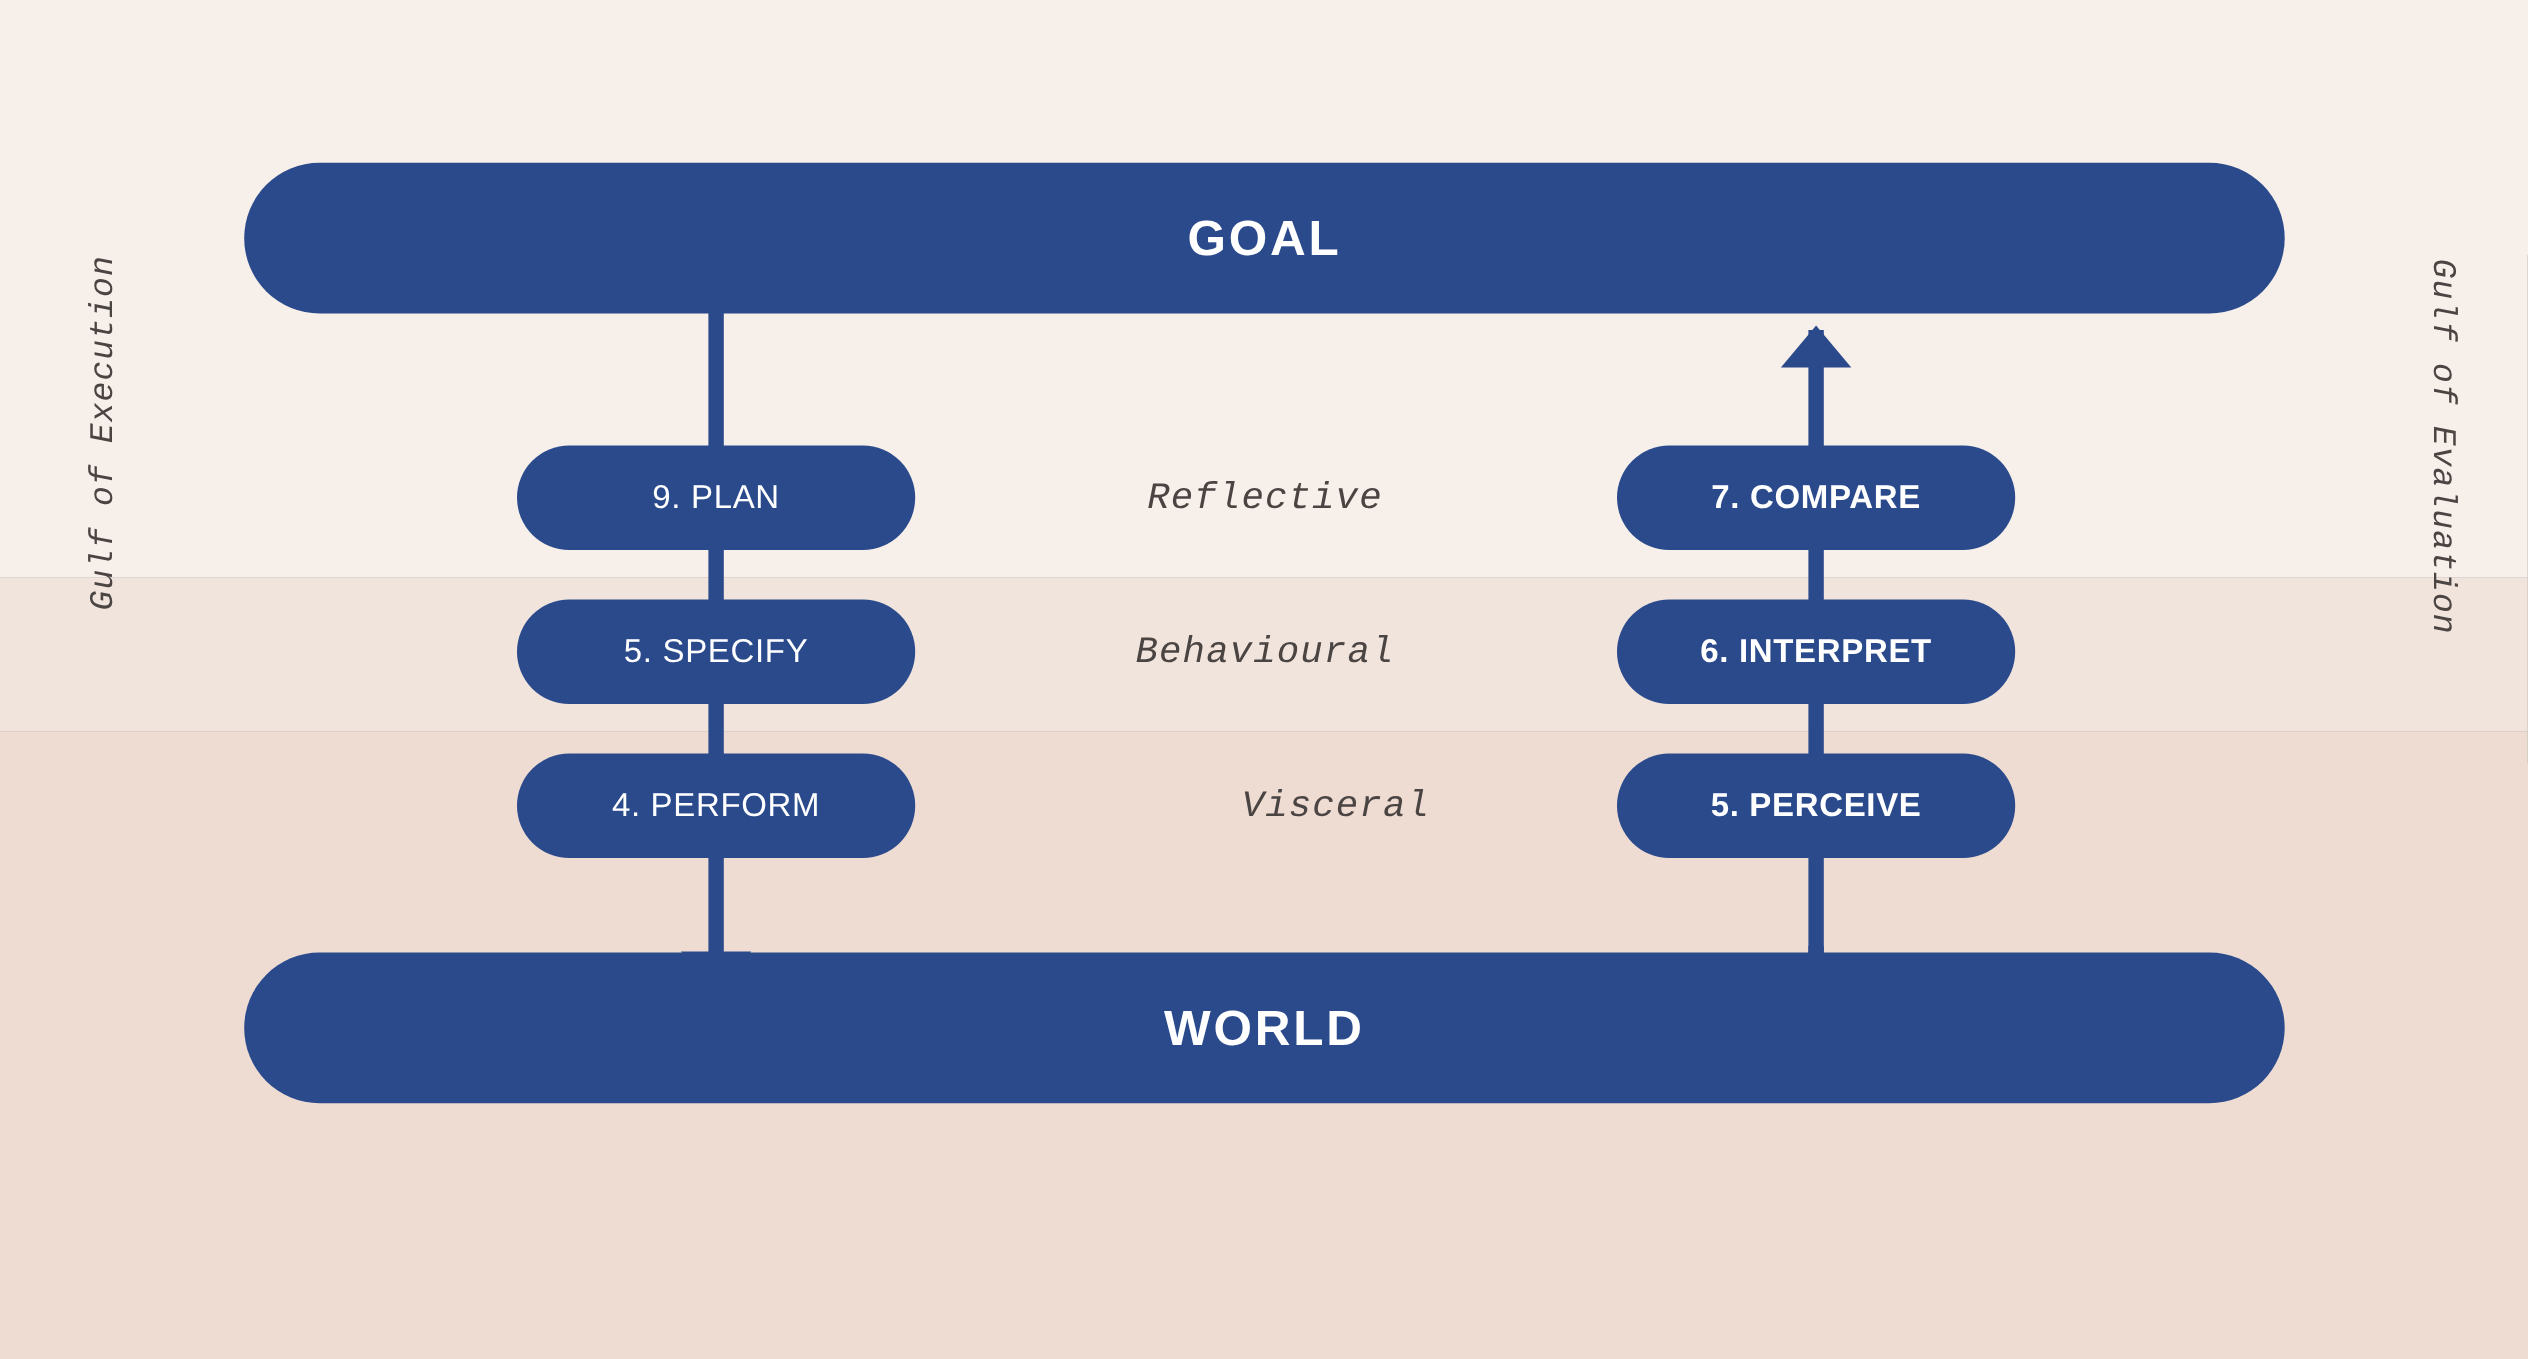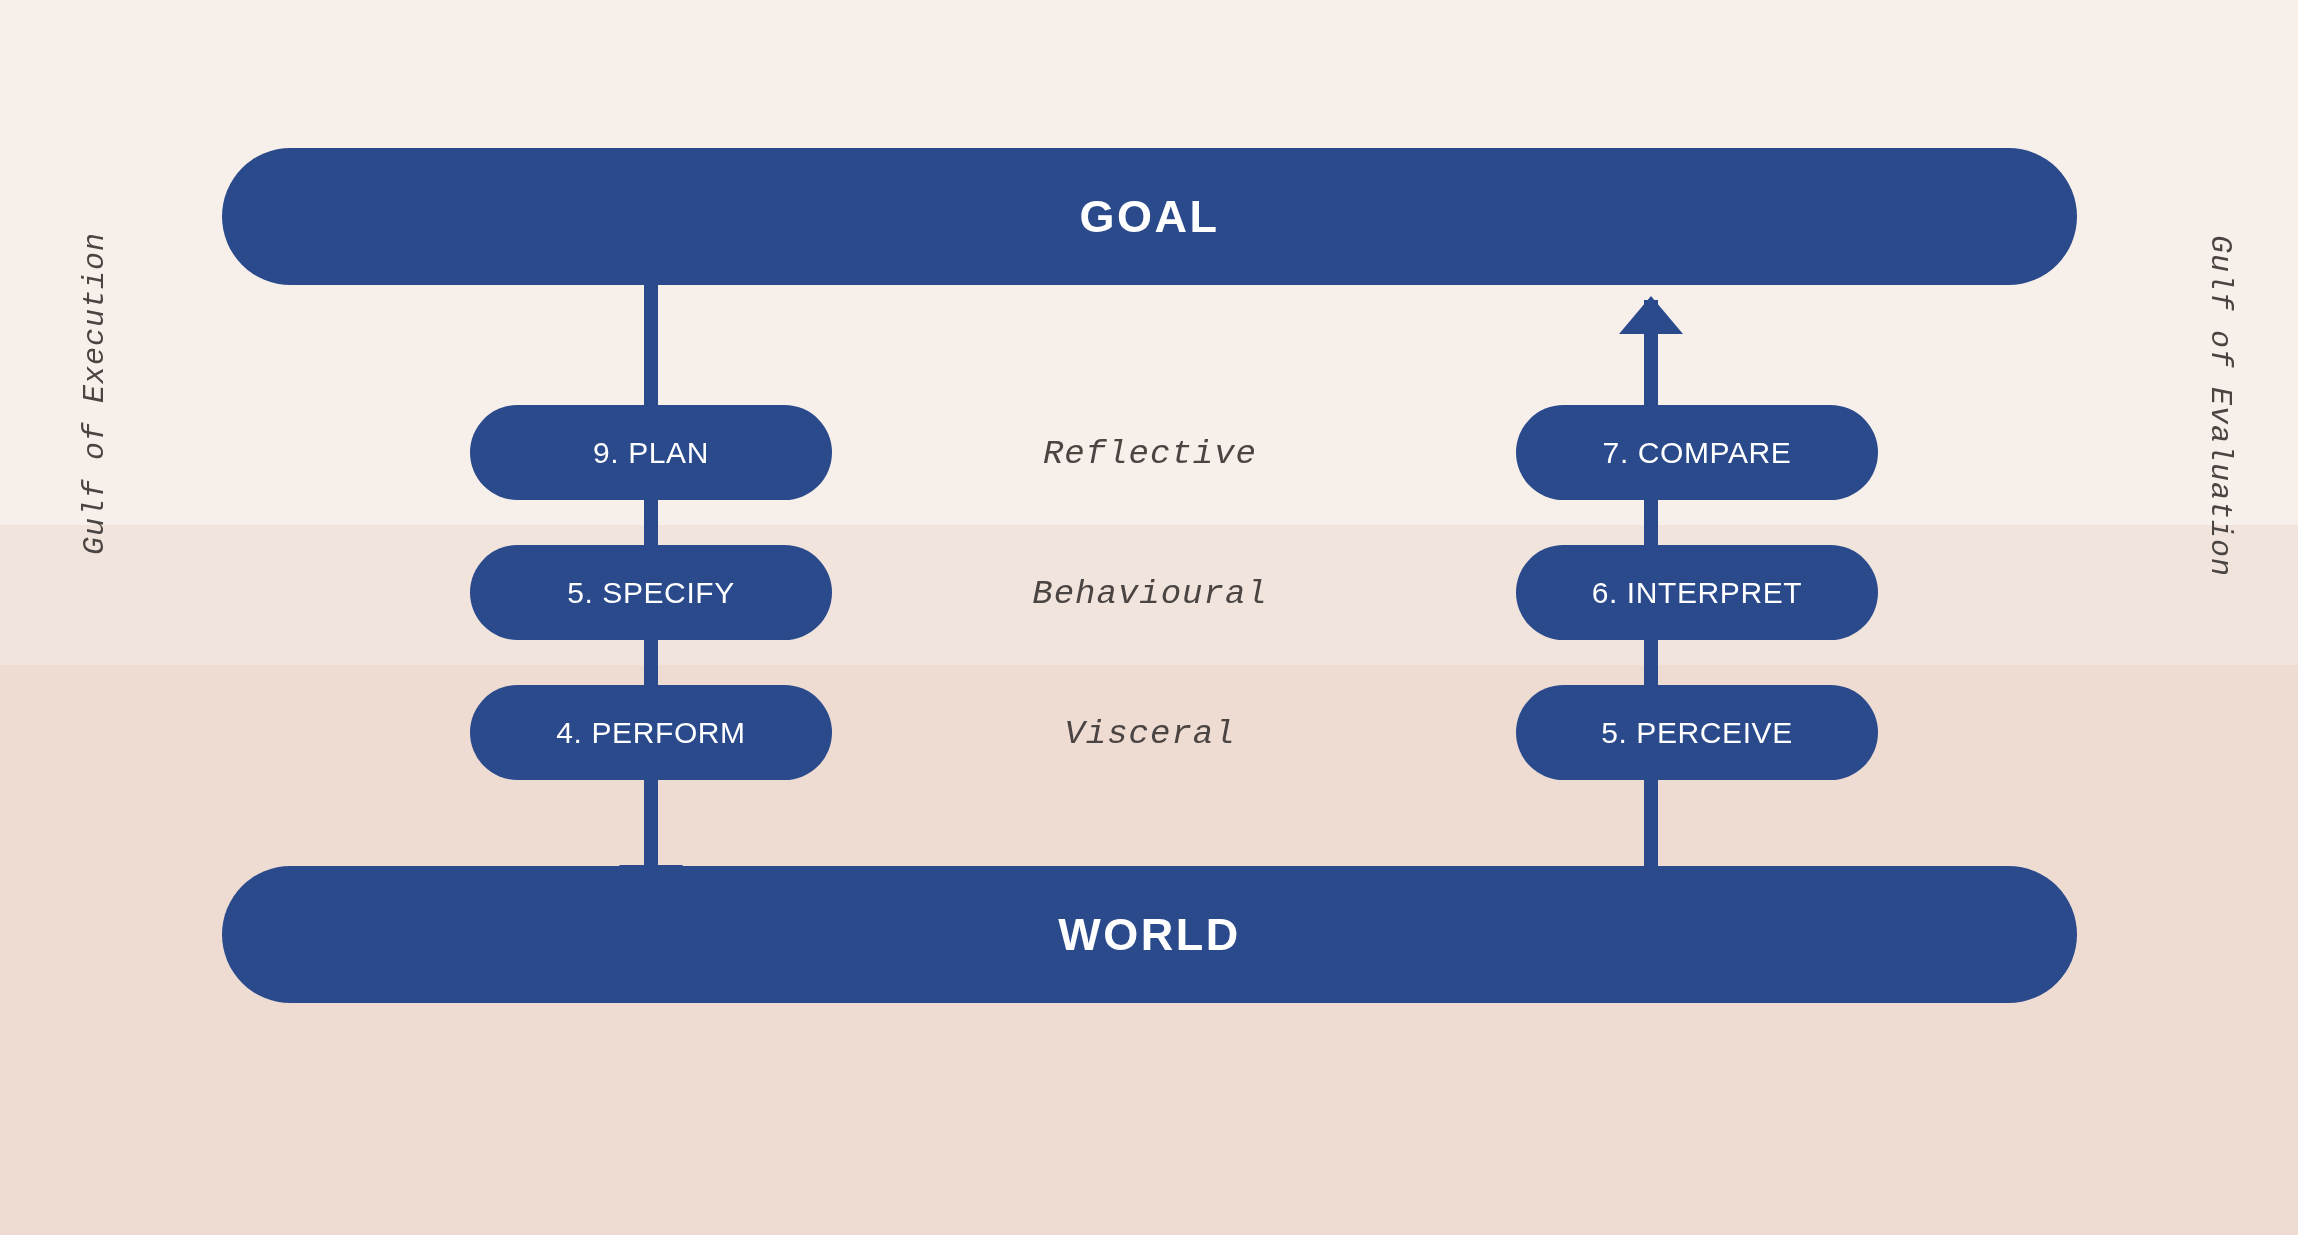--- a/index.html
+++ b/index.html
@@ -75,40 +75,40 @@
     border-radius: 48px;
     display: flex;
     align-items: center;
     justify-content: center;
     color: #FFFFFF;
     font-size: 30px;
     font-weight: 400;
     letter-spacing: 0.6px;
   }
   .col-left  { left: 470px; }
-  .col-right { left: 1516px; }
+  .col-right { left: 1470px; font-weight: bold; }
   .row-1 { top: 405px; }
   .row-2 { top: 545px; }
   .row-3 { top: 685px; }
 
   
   .level-label {
     position: absolute;
     left: 1000px;
     width: 300px;
     text-align: center;
     font-family: "Liberation Mono", "DejaVu Sans Mono", monospace;
     font-style: italic;
     font-size: 34px;
     color: #4A4443;
     letter-spacing: 1px;
   }
   .lv-1 { top: 435px; }
   .lv-2 { top: 575px; }
-  .lv-3 { top: 715px; }
+  .lv-3 { top: 715px; text-align: right; }
 
   
   .gulf {
     position: absolute;
     font-family: "Liberation Mono", "DejaVu Sans Mono", monospace;
     font-style: italic;
     font-size: 30px;
     color: #4A4443;
     letter-spacing: 1px;
     white-space: nowrap;

